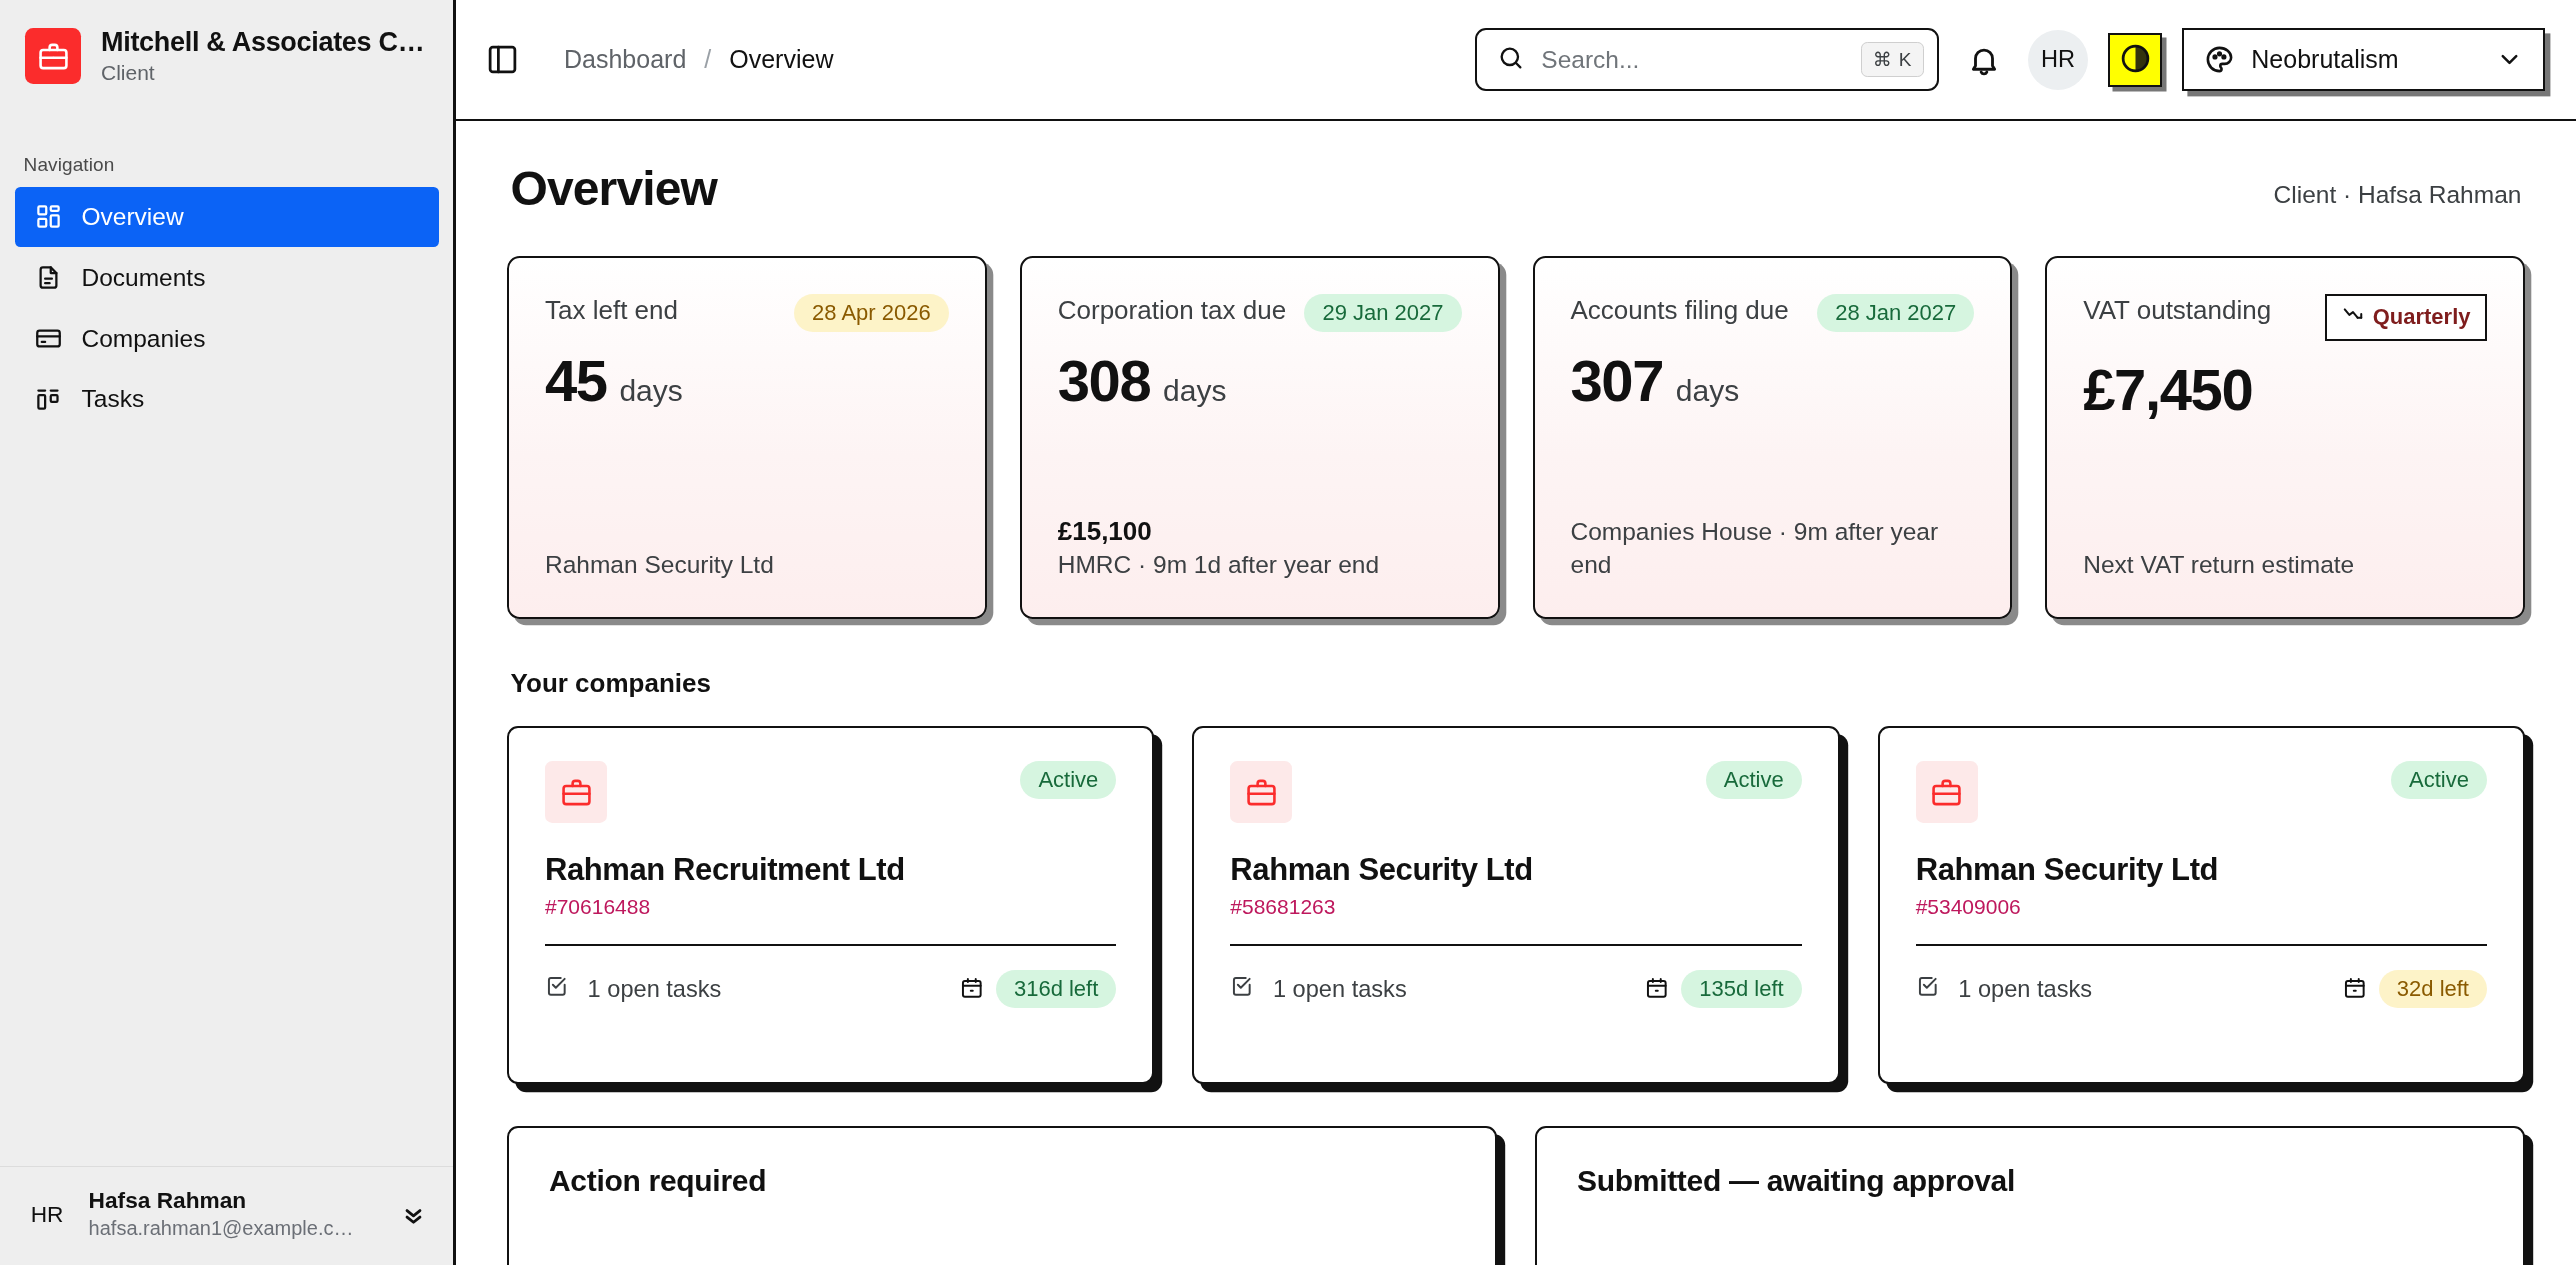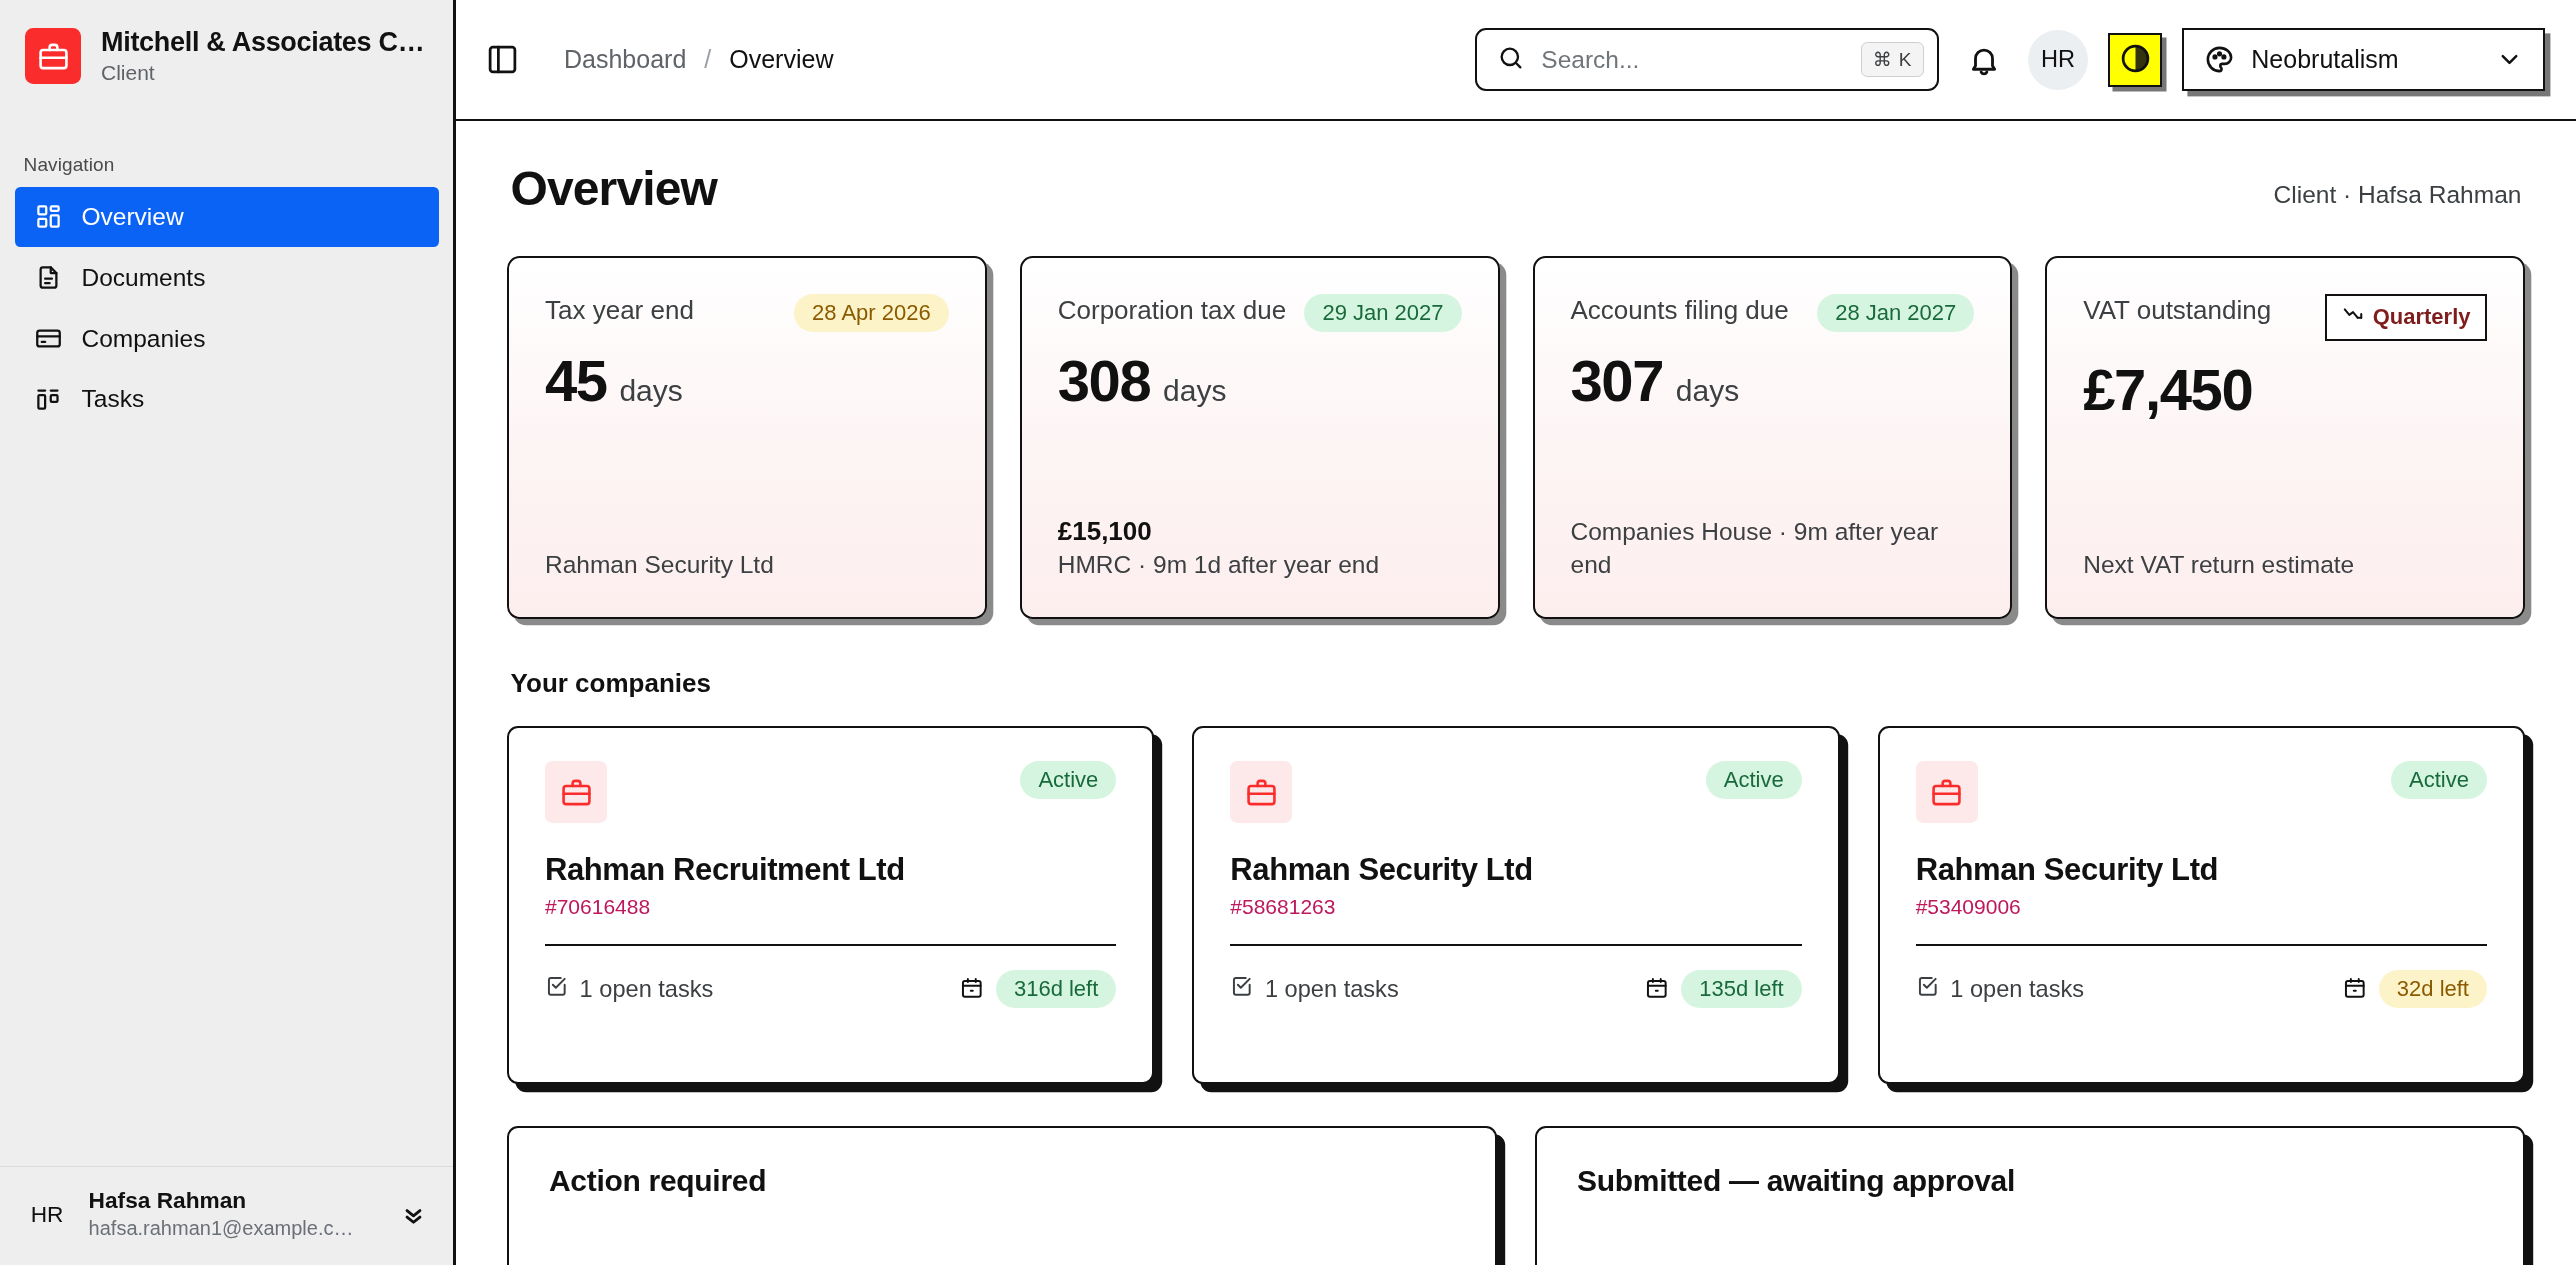--- a/index.html
+++ b/index.html
@@ -174,21 +174,21 @@
   .co-ic {
     width: 62px; height: 62px; background: #fde9e9; border-radius: 7.3px;
     display: flex; align-items: center; justify-content: center;
   }
   .co-ic svg { width: 31px; height: 31px; }
   .co-name { font-size: 31px; font-weight: 700; color: #111; margin-top: 29px; letter-spacing: -0.4px;
     white-space: nowrap; overflow: hidden; text-overflow: ellipsis; }
   .co-reg { font-size: 21px; color: #be185d; margin-top: 7.3px; }
   .co-hr { border: 0; border-top: 2.7px solid #111; margin: 25px 0 0 0; }
   .co-foot { display: flex; align-items: center; justify-content: space-between; padding: 23.6px 0 27px 0; }
-  .co-tasks { display: flex; align-items: center; gap: 11px; font-size: 23.6px; color: #3c4043; }
+  .co-tasks { display: flex; align-items: center; gap: 19px; font-size: 23.6px; color: #3c4043; }
   .co-tasks svg { width: 23.6px; height: 23.6px; }
   .co-due { display: flex; align-items: center; gap: 12.7px; }
   .co-due svg { width: 23.6px; height: 23.6px; }
 
   .panel-row { display: flex; gap: 38px; margin-top: 42px; }
   .panel {
     flex: 1 1 0; min-width: 0; height: 218px;
     border: 2.7px solid #111; border-radius: 11px; background: #fff;
     box-shadow: 8.2px 8.2px 0 #111;
     padding: 36px 40px;
@@ -352,21 +352,21 @@
 
       <div class="page-head">
         <h1 class="page-title">Overview</h1>
         <div class="page-meta">Client · Hafsa Rahman</div>
       </div>
 
       <div class="kpi-row">
 
         <div class="kpi">
           <div class="kpi-top">
-            <div class="kpi-label">Tax year end</div>
+            <div class="kpi-label">Tax left end</div>
             <div class="pill pill-amber">28 Apr 2026</div>
           </div>
           <div class="kpi-value">
             <span class="kpi-num">45</span>
             <span class="kpi-unit">days</span>
           </div>
           <div class="kpi-foot">
             <div class="kpi-note">Rahman Security Ltd</div>
           </div>
         </div>

